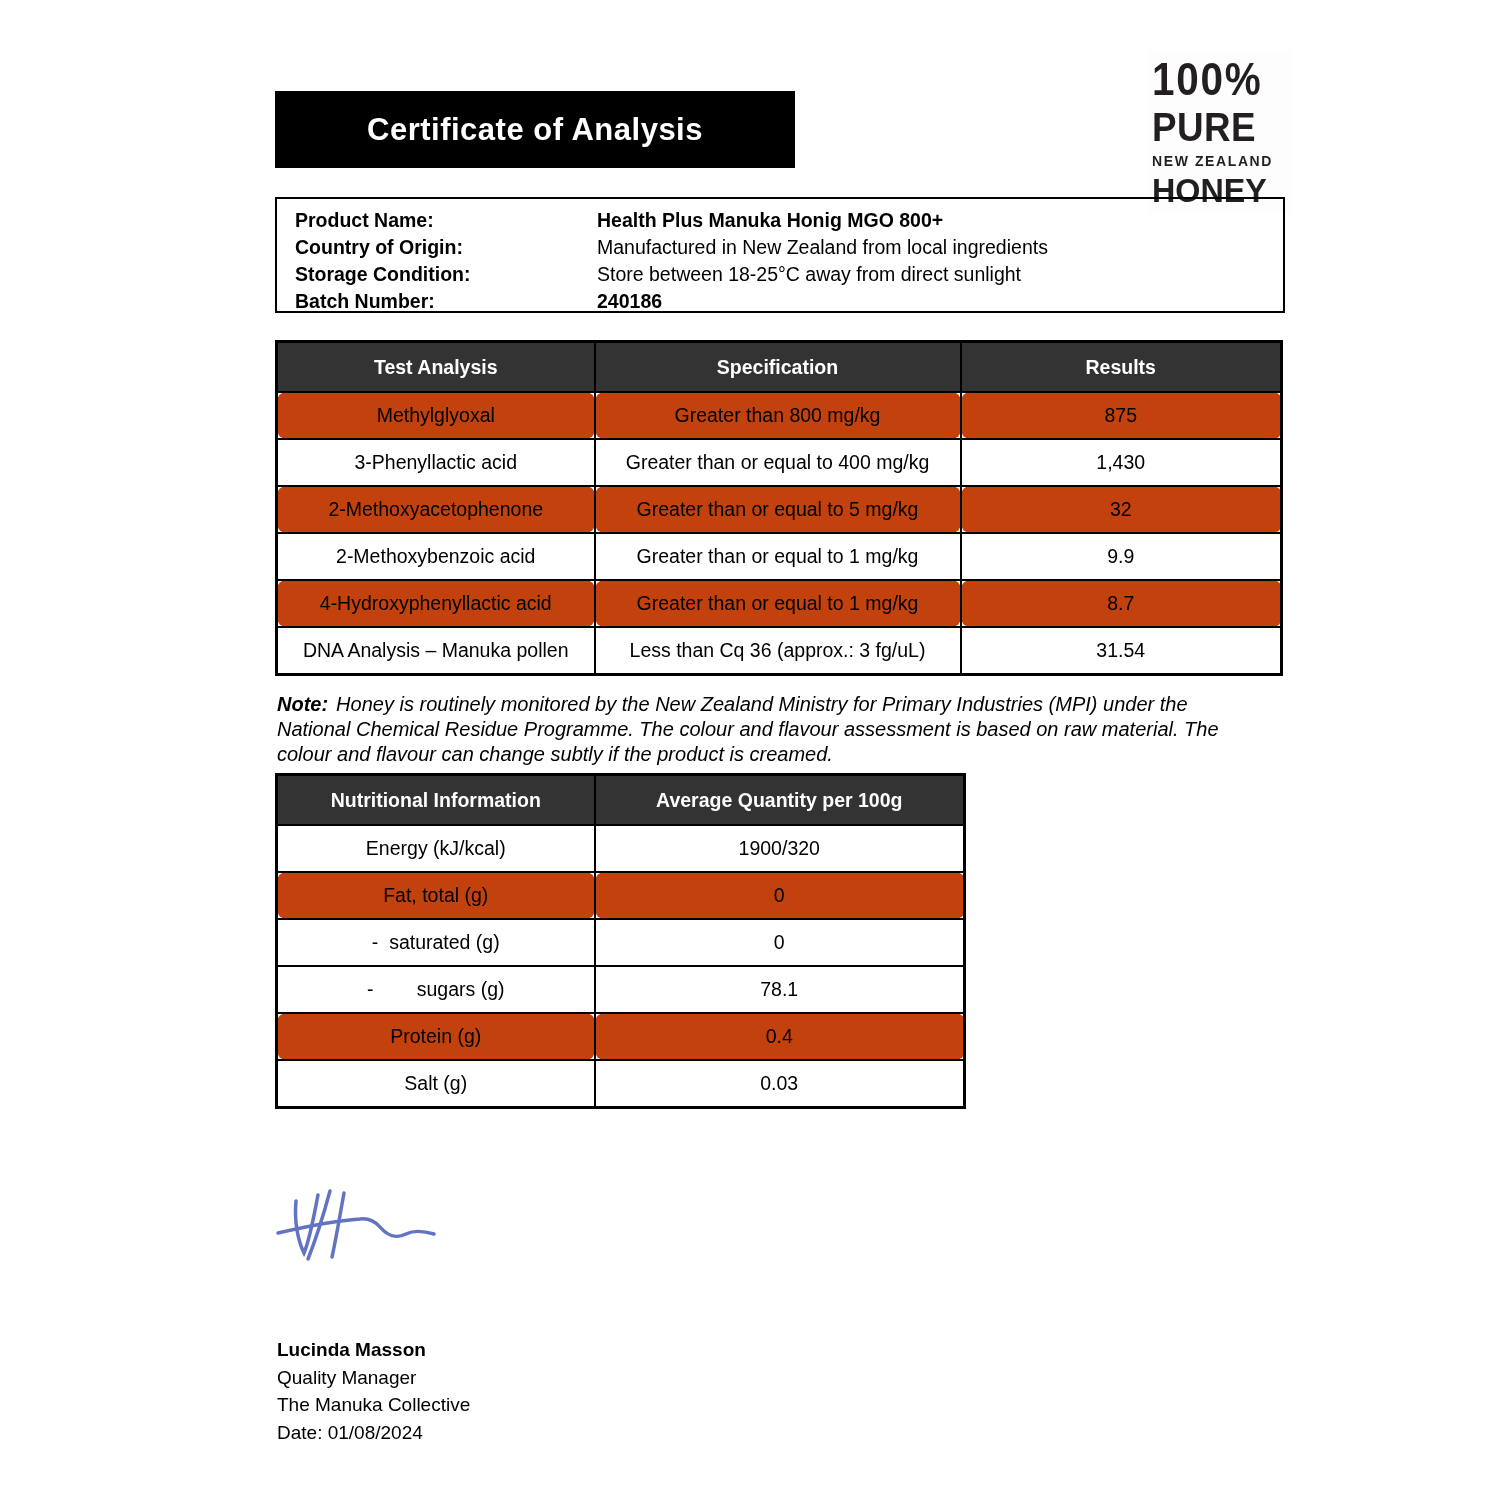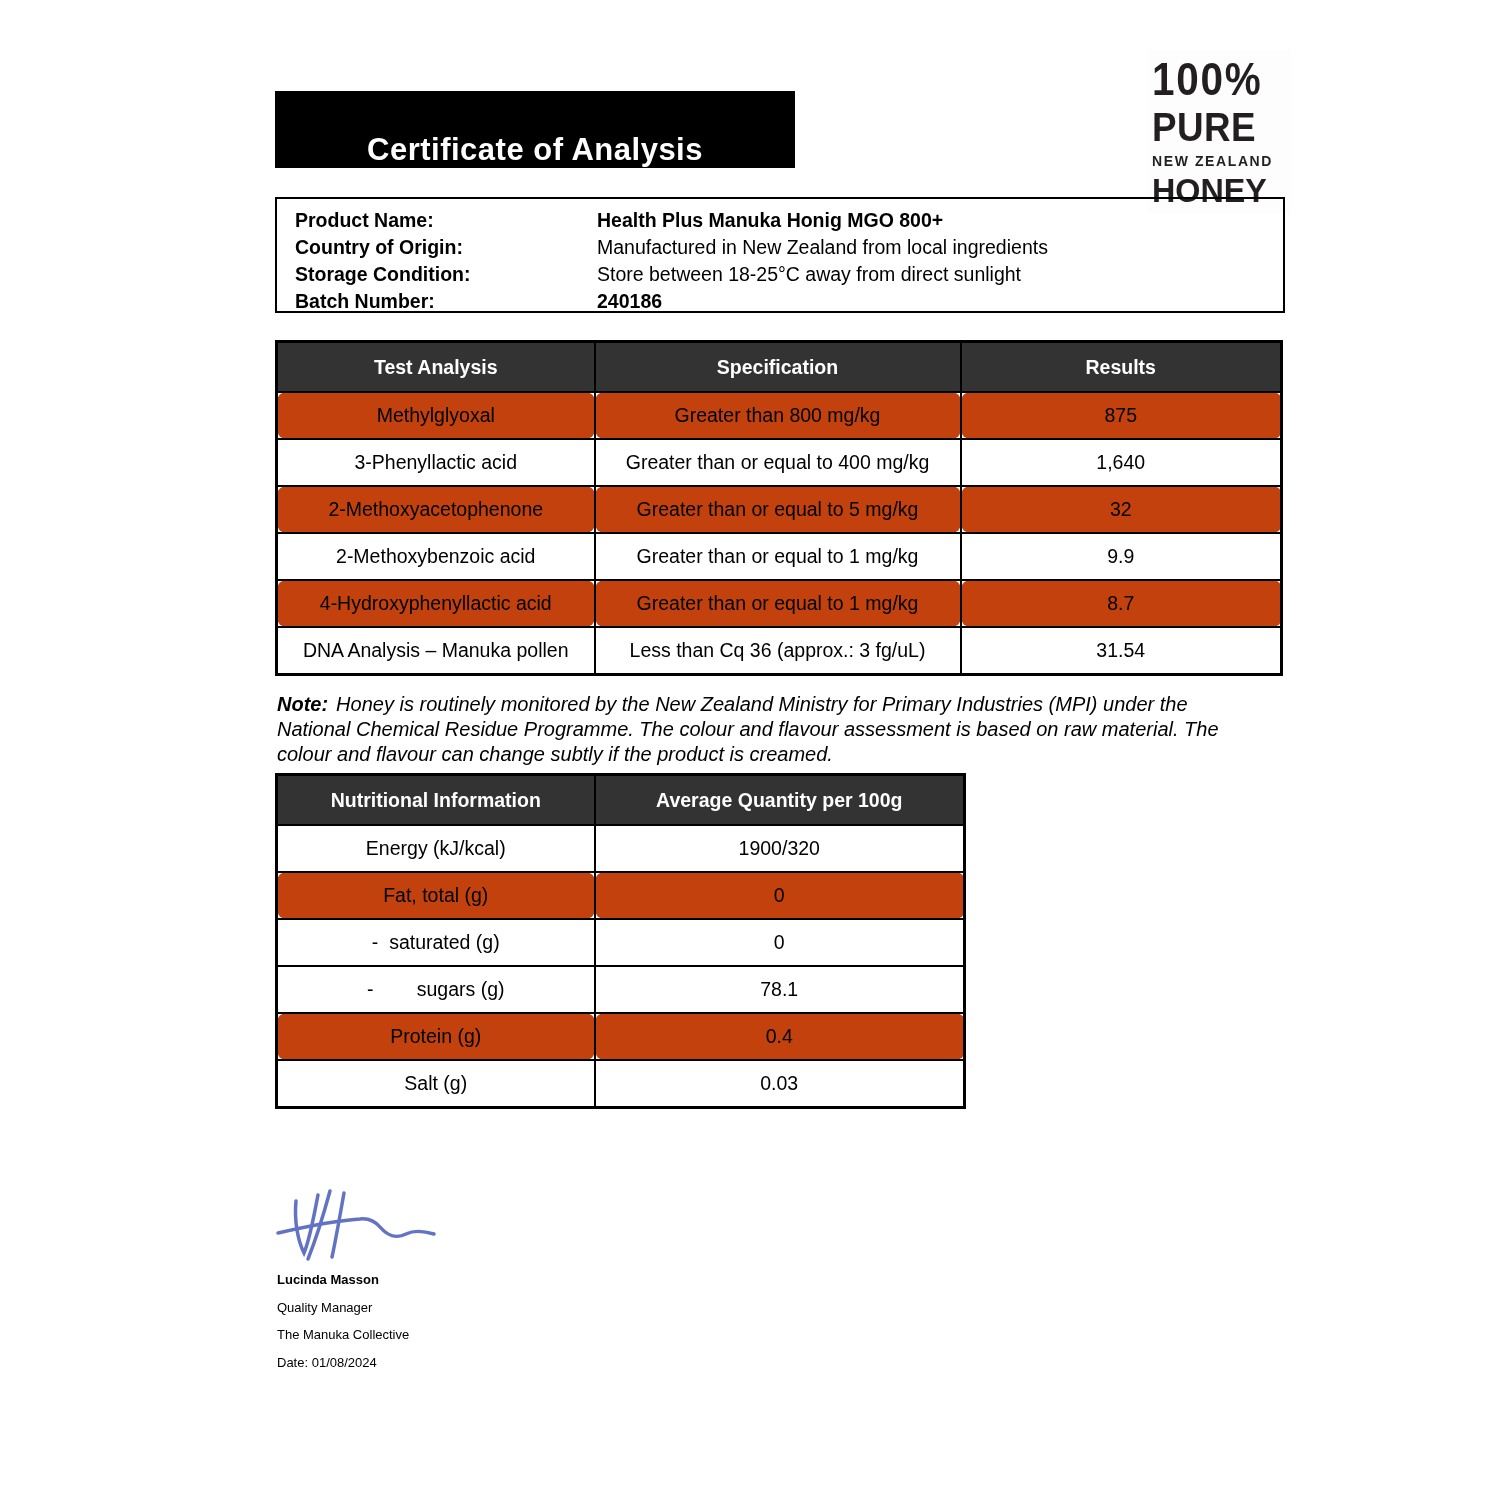--- a/index.html
+++ b/index.html
@@ -1,21 +1,21 @@
 <!DOCTYPE html>
 <html><head>
 <meta charset="utf-8">
 <style>
   html,body{margin:0;padding:0;background:#ffffff;}
   .page{position:relative;width:1500px;height:1500px;background:#ffffff;
         font-family:"Liberation Sans",sans-serif;color:#000;overflow:hidden;}
 
   
   .banner{position:absolute;left:275px;top:91px;width:520px;height:77px;background:#000;
-          display:flex;align-items:flex-end;justify-content:center;}
+          display:flex;align-items:center;justify-content:center;}
   .banner span{color:#fff;font-size:31px;font-weight:bold;letter-spacing:0.5px;}
 
   
   .logo{position:absolute;left:1148px;top:50px;width:135px;color:#231f20;line-height:1;
         background:#fdfdfd;padding:6px 4px;}
   .logo-100{font-size:46px;font-weight:bold;letter-spacing:2px;transform:scaleX(0.88);transform-origin:left;}
   .logo-pure{font-size:40px;font-weight:bold;letter-spacing:0.5px;margin-top:5px;transform:scaleX(0.92);transform-origin:left;}
   .logo-nz{font-size:14px;font-weight:bold;letter-spacing:1.6px;margin-top:7px;white-space:nowrap;}
   .logo-honey{font-size:34px;font-weight:bold;margin-top:5px;transform:scaleX(0.95);transform-origin:left;}
 
@@ -34,21 +34,21 @@
   .grid tr.alt td{background:#c2410c;border-radius:9px;}
   .test-grid{left:275px;top:340px;width:1005px;}
   .nutri-grid{left:275px;top:773px;width:688px;}
 
   
   .note{position:absolute;left:277px;top:692px;width:985px;font-style:italic;font-size:20px;line-height:25px;}
   .note-label{font-weight:bold;margin-right:8px;}
 
   
   .sig-svg{position:absolute;left:268px;top:1183px;}
-  .sig-block{position:absolute;left:277px;top:1266px;font-size:13px;line-height:27.5px;}
+  .sig-block{position:absolute;left:277px;top:1336px;font-size:19px;line-height:27.5px;}
 
   
   .footer-block{position:absolute;top:1283px;right:215px;text-align:right;
                 font-weight:bold;font-size:19.5px;line-height:27px;}
 </style>
 </head>
 <body>
 
 <div class="page">
 
@@ -97,21 +97,21 @@
     </thead>
     <tbody>
       <tr class="alt">
         <td>Methylglyoxal</td>
         <td>Greater than 800 mg/kg</td>
         <td>875</td>
       </tr>
       <tr>
         <td>3-Phenyllactic acid</td>
         <td>Greater than or equal to 400 mg/kg</td>
-        <td>1,640</td>
+        <td>1,430</td>
       </tr>
       <tr class="alt">
         <td>2-Methoxyacetophenone</td>
         <td>Greater than or equal to 5 mg/kg</td>
         <td>32</td>
       </tr>
       <tr>
         <td>2-Methoxybenzoic acid</td>
         <td>Greater than or equal to 1 mg/kg</td>
         <td>9.9</td>

